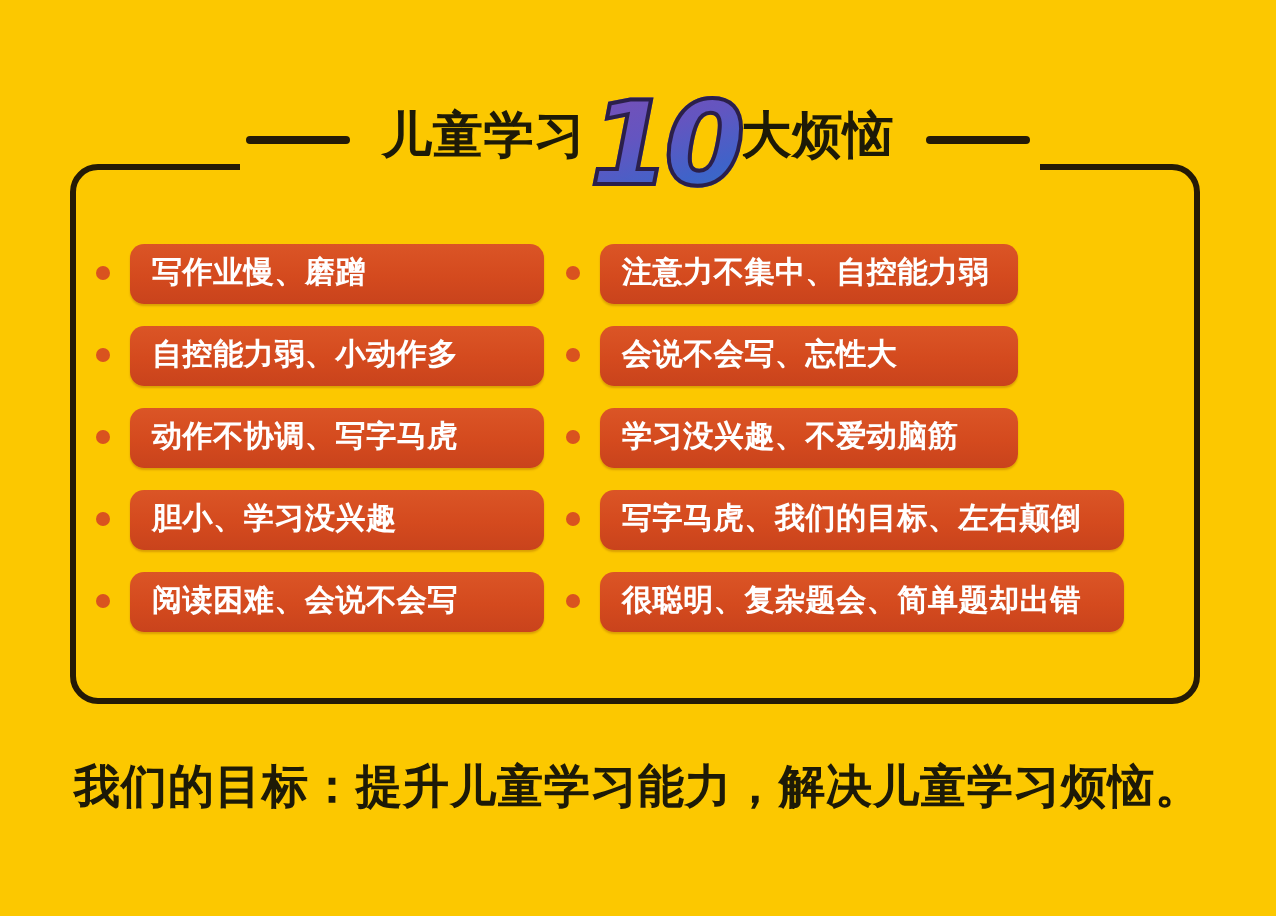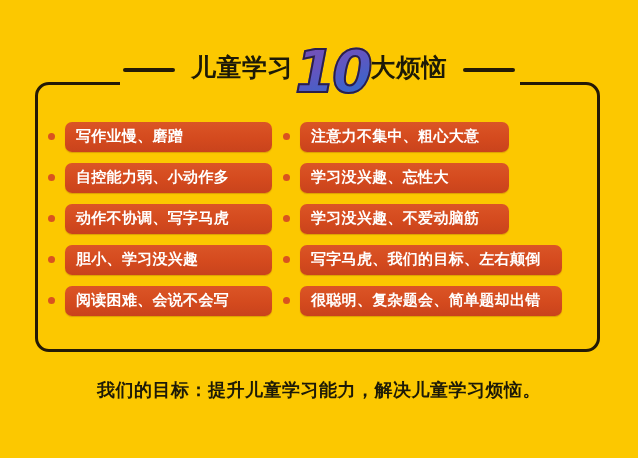--- a/index.html
+++ b/index.html
@@ -142,21 +142,21 @@
   .col-right .pill.w-narrow { width: 209px; }
   .col-right .pill.w-wide   { width: 262px; }
 
   
   .footer {
     position: absolute;
     left: 0;
     top: 378px;
     width: 638px;
     text-align: center;
-    font-size: 18px;
+    font-size: 23px;
     font-weight: 700;
     color: #1d1a07;
     letter-spacing: 0.5px;
     white-space: nowrap;
   }
 </style>
 </head>
 <body>
 
 <div id="poster">
@@ -193,25 +193,25 @@
       </div>
       <div class="row">
         <span class="dot"></span>
         <span class="pill">阅读困难、会说不会写</span>
       </div>
     </div>
 
     <div class="col col-right">
       <div class="row">
         <span class="dot"></span>
-        <span class="pill w-narrow">注意力不集中、粗心大意</span>
-      </div>
-      <div class="row">
-        <span class="dot"></span>
-        <span class="pill w-narrow">学习没兴趣、忘性大</span>
+        <span class="pill w-narrow">注意力不集中、自控能力弱</span>
+      </div>
+      <div class="row">
+        <span class="dot"></span>
+        <span class="pill w-narrow">会说不会写、忘性大</span>
       </div>
       <div class="row">
         <span class="dot"></span>
         <span class="pill w-narrow">学习没兴趣、不爱动脑筋</span>
       </div>
       <div class="row">
         <span class="dot"></span>
         <span class="pill w-wide">写字马虎、我们的目标、左右颠倒</span>
       </div>
       <div class="row">

